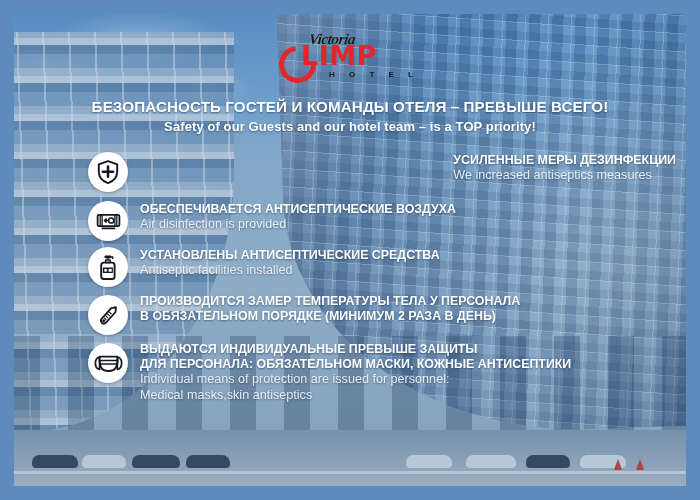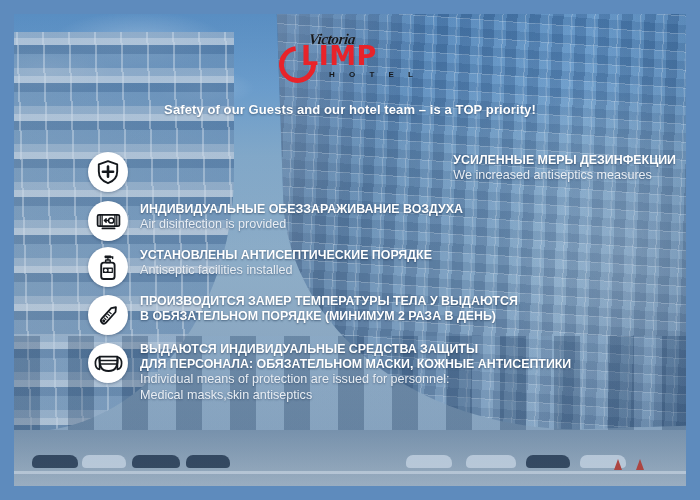--- a/index.html
+++ b/index.html
@@ -347,20 +347,21 @@
     <div class="logo">
       <div class="logo-inner">
         <div class="logo-ring"></div>
         <div class="logo-victoria">Victoria</div>
         <div class="logo-olimp">LIMP</div>
         <div class="logo-hotel">H O T E L</div>
       </div>
     </div>
 
     <div class="headline">
+      <div class="ru">БЕЗОПАСНОСТЬ ГОСТЕЙ И КОМАНДЫ ОТЕЛЯ – ПРЕВЫШЕ ВСЕГО!</div>
       <div class="en">Safety of our Guests and our hotel team – is a TOP priority!</div>
     </div>
 
     <div class="features">
 
       <div class="feature f1">
         <div class="badge">
           <svg width="26" height="26" viewBox="0 0 26 26" aria-hidden="true">
             <path d="M13 2.2 L22.2 5.4 V12.6 C22.2 18.4 18.2 22.4 13 24.2 C7.8 22.4 3.8 18.4 3.8 12.6 V5.4 Z" fill="none" stroke="#14181d" stroke-width="1.9" stroke-linejoin="round"></path>
             <path d="M13 7.6 V17.8 M7.9 12.7 H18.1" fill="none" stroke="#14181d" stroke-width="2.6" stroke-linecap="round"></path>
@@ -376,71 +377,71 @@
         <div class="badge">
           <svg width="27" height="27" viewBox="0 0 27 27" aria-hidden="true">
             <rect x="2.6" y="6.8" width="21.8" height="11.4" rx="1.4" fill="none" stroke="#14181d" stroke-width="1.8"></rect>
             <path d="M5.2 6.8 V18.2 M7.1 6.8 V18.2 M19.9 6.8 V18.2 M21.8 6.8 V18.2" stroke="#14181d" stroke-width="1.3"></path>
             <circle cx="16.2" cy="12.5" r="2.6" fill="none" stroke="#14181d" stroke-width="1.5"></circle>
             <path d="M9.4 12.5 H13.2 M9.4 12.5 L11.2 10.9 M9.4 12.5 L11.2 14.1" fill="none" stroke="#14181d" stroke-width="1.5" stroke-linecap="round" stroke-linejoin="round"></path>
             <path d="M7.4 20.4 H19.6" stroke="#14181d" stroke-width="1.7" stroke-linecap="round"></path>
           </svg>
         </div>
         <div class="ftext">
-          <div class="ru">ИНДИВИДУАЛЬНЫЕ ОБЕЗЗАРАЖИВАНИЕ ВОЗДУХА</div>
+          <div class="ru">ОБЕСПЕЧИВАЕТСЯ АНТИСЕПТИЧЕСКИЕ ВОЗДУХА</div>
           <div class="en">Air disinfection is provided</div>
         </div>
       </div>
 
       <div class="feature f3">
         <div class="badge">
           <svg width="26" height="27" viewBox="0 0 26 27" aria-hidden="true">
             <rect x="9.6" y="1.6" width="6.6" height="2.6" rx="0.7" fill="#14181d"></rect>
             <path d="M12.9 4.2 V6.0" stroke="#14181d" stroke-width="1.6"></path>
             <path d="M12.9 2.9 H17.6 V4.6" fill="none" stroke="#14181d" stroke-width="1.5" stroke-linecap="round"></path>
             <rect x="10.6" y="6.0" width="4.6" height="2.6" rx="0.6" fill="none" stroke="#14181d" stroke-width="1.5"></rect>
             <rect x="6.2" y="8.6" width="13.4" height="16.4" rx="2.6" fill="none" stroke="#14181d" stroke-width="1.9"></rect>
             <rect x="7.9" y="13.6" width="10" height="5.4" rx="0.6" fill="#14181d"></rect>
             <circle cx="10.6" cy="16.3" r="1.5" fill="#ffffff"></circle>
             <rect x="13.6" y="14.9" width="3.1" height="2.8" fill="#ffffff"></rect>
           </svg>
         </div>
         <div class="ftext">
-          <div class="ru">УСТАНОВЛЕНЫ АНТИСЕПТИЧЕСКИЕ ПОРЯДКЕ</div>
+          <div class="ru">УСТАНОВЛЕНЫ АНТИСЕПТИЧЕСКИЕ СРЕДСТВА</div>
           <div class="en">Antiseptic facilities installed</div>
         </div>
       </div>
 
       <div class="feature f4">
         <div class="badge">
           <svg width="27" height="27" viewBox="0 0 27 27" aria-hidden="true">
             <g transform="rotate(42 13.5 13.5)">
               <path d="M13.5 2.4 L16.4 6.2 V20.4 A2.9 2.9 0 0 1 10.6 20.4 V6.2 Z" fill="none" stroke="#14181d" stroke-width="1.8" stroke-linejoin="round"></path>
               <path d="M11.9 10.4 H14.3 M11.9 13.0 H14.3 M11.9 15.6 H14.3 M11.9 18.2 H14.3" stroke="#14181d" stroke-width="1.2" stroke-linecap="round"></path>
               <circle cx="13.5" cy="20.6" r="1.5" fill="#14181d"></circle>
             </g>
           </svg>
         </div>
         <div class="ftext">
-          <div class="ru">ПРОИЗВОДИТСЯ ЗАМЕР ТЕМПЕРАТУРЫ ТЕЛА У ВЫДАЮТСЯ</div>
+          <div class="ru">ПРОИЗВОДИТСЯ ЗАМЕР ТЕМПЕРАТУРЫ ТЕЛА У ПЕРСОНАЛА</div>
           <div class="ru">В ОБЯЗАТЕЛЬНОМ ПОРЯДКЕ (МИНИМУМ 2 РАЗА В ДЕНЬ)</div>
         </div>
       </div>
 
       <div class="feature f5">
         <div class="badge">
           <svg width="29" height="25" viewBox="0 0 29 25" aria-hidden="true">
             <path d="M5.6 6.0 C2.6 6.6 1.4 9.0 1.4 12.2 C1.4 15.4 2.6 17.8 5.6 18.4 Z" fill="none" stroke="#14181d" stroke-width="1.7" stroke-linejoin="round"></path>
             <path d="M23.4 6.0 C26.4 6.6 27.6 9.0 27.6 12.2 C27.6 15.4 26.4 17.8 23.4 18.4 Z" fill="none" stroke="#14181d" stroke-width="1.7" stroke-linejoin="round"></path>
             <path d="M5.6 5.6 H23.4 C23.4 5.6 24.2 12.0 22.0 16.2 C20.6 18.8 17.6 20.0 14.5 20.0 C11.4 20.0 8.4 18.8 7.0 16.2 C4.8 12.0 5.6 5.6 5.6 5.6 Z" fill="none" stroke="#14181d" stroke-width="1.9" stroke-linejoin="round"></path>
             <path d="M6.0 9.6 H23.0 M6.4 13.1 H22.6" stroke="#14181d" stroke-width="1.5" stroke-linecap="round"></path>
           </svg>
         </div>
         <div class="ftext">
-          <div class="ru">ВЫДАЮТСЯ ИНДИВИДУАЛЬНЫЕ СРЕДСТВА ЗАЩИТЫ</div>
+          <div class="ru">ВЫДАЮТСЯ ИНДИВИДУАЛЬНЫЕ ПРЕВЫШЕ ЗАЩИТЫ</div>
           <div class="ru">ДЛЯ ПЕРСОНАЛА: ОБЯЗАТЕЛЬНОМ МАСКИ, КОЖНЫЕ АНТИСЕПТИКИ</div>
           <div class="en">Individual means of protection are issued for personnel:</div>
           <div class="en">Medical masks,skin antiseptics</div>
         </div>
       </div>
 
     </div>
   </div>
 </div>
 

